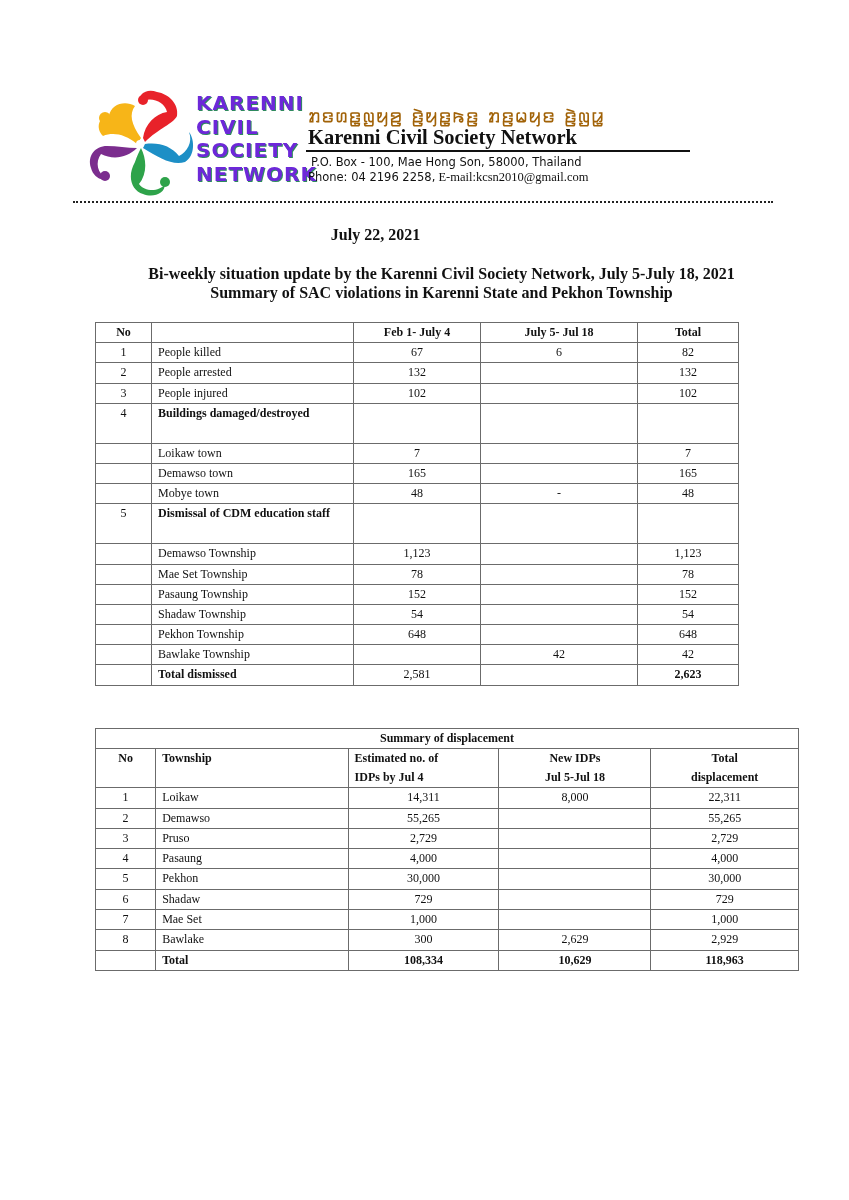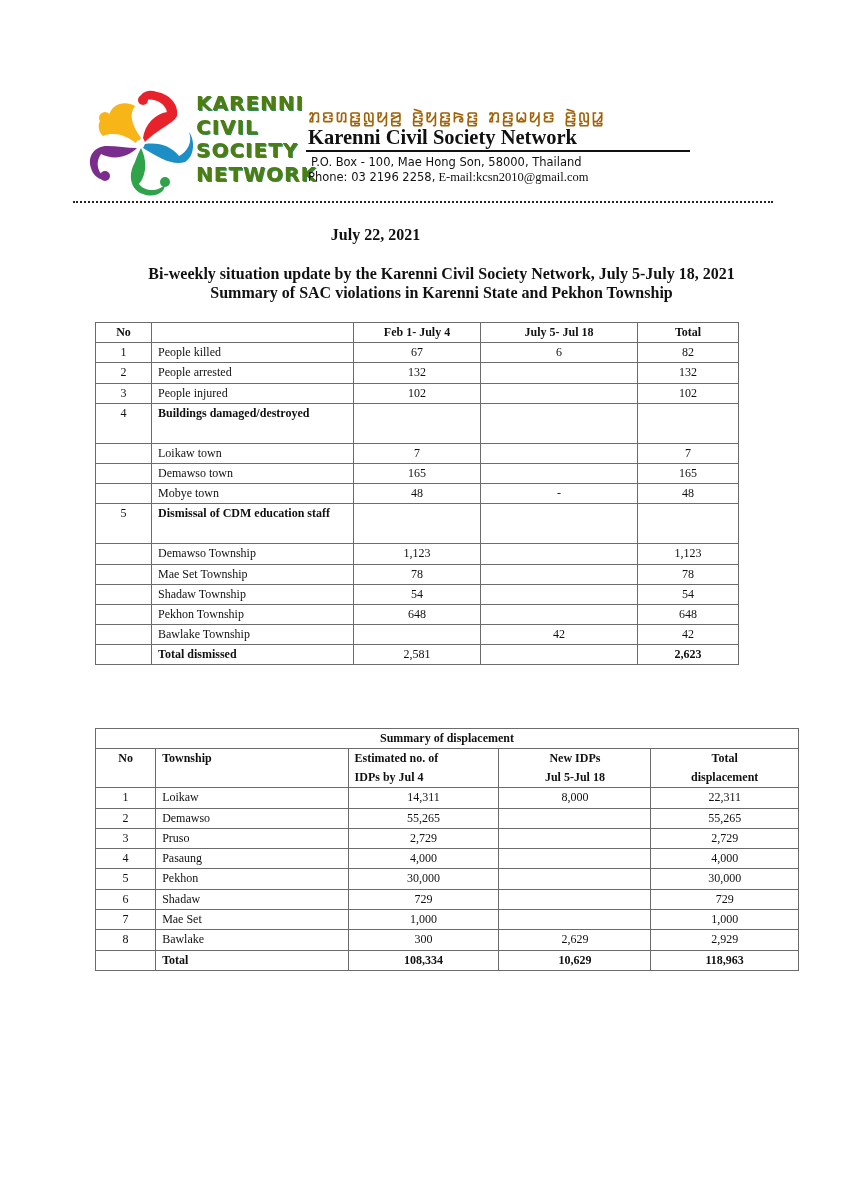--- a/index.html
+++ b/index.html
@@ -4,21 +4,21 @@
 <style>
   html, body { margin: 0; padding: 0; background: #ffffff; }
   body { width: 849px; height: 1200px; position: relative; overflow: hidden;
          font-family: "Liberation Serif", "DejaVu Serif", serif; color: #111; }
 
   
   .logo { position: absolute; left: 85px; top: 86px; width: 110px; height: 110px; }
   .logo-text { position: absolute; left: 196px; top: 92px; width: 100px;
                font-family: "DejaVu Sans", sans-serif; font-weight: bold;
                font-size: 20px; line-height: 23.5px; letter-spacing: 1px;
-               color: #4d7c0f; text-shadow: 1px 1px 0 #2f8a5e; }
+               color: #6d28d9; text-shadow: 1px 1px 0 #2f8a5e; }
   .logo-text div { white-space: nowrap; }
 
   .script-line { position: absolute; left: 308px; top: 103px; font-size: 21px;
                  font-family: "DejaVu Sans", sans-serif; font-weight: bold;
                  letter-spacing: 1px; color: #a16207; white-space: nowrap; }
   .org-name { position: absolute; left: 308px; top: 126px; font-size: 20.5px;
               font-weight: bold; white-space: nowrap; }
   .header-rule { position: absolute; left: 306px; top: 150px; width: 384px;
                  height: 2px; background: #111; }
   .address { position: absolute; left: 311px; top: 155px; font-size: 11.5px;
@@ -87,21 +87,21 @@
   <div>CIVIL</div>
   <div>SOCIETY</div>
   <div>NETWORK</div>
 </div>
 
 <div class="script-line">ꤊꤢꤛꤢ꤭ꤜꤟꤤ꤬ ꤢꤧ꤬ꤟꤢ꤭ꤒꤢ꤬ ꤊꤢ꤬ꤗꤟꤢ ꤢꤧ꤬ꤜꤣ꤭</div>
 <div class="org-name">Karenni Civil Society Network</div>
 <div class="header-rule"></div>
 <div class="address">P.O. Box - 100, Mae Hong Son, 58000, Thailand</div>
 <div class="contact">
-  <span class="sans">Phone: 03 2196 2258,</span><span> E-mail:kcsn2010@gmail.com</span>
+  <span class="sans">Phone: 04 2196 2258,</span><span> E-mail:kcsn2010@gmail.com</span>
 </div>
 <div class="dotted-sep"></div>
 
 <div class="date">July 22, 2021</div>
 <div class="title">
   <div>Bi-weekly situation update by the Karenni Civil Society Network, July 5-July 18, 2021</div>
   <div>Summary of SAC violations in Karenni State and Pekhon Township</div>
 </div>
 
 <table id="violations">
@@ -185,20 +185,27 @@
   </tr>
   <tr>
     <td class="c"></td>
     <td>Mae Set Township</td>
     <td class="c">78</td>
     <td class="c"></td>
     <td class="c">78</td>
   </tr>
   <tr>
     <td class="c"></td>
+    <td>Pasaung Township</td>
+    <td class="c">152</td>
+    <td class="c"></td>
+    <td class="c">152</td>
+  </tr>
+  <tr>
+    <td class="c"></td>
     <td>Shadaw Township</td>
     <td class="c">54</td>
     <td class="c"></td>
     <td class="c">54</td>
   </tr>
   <tr>
     <td class="c"></td>
     <td>Pekhon Township</td>
     <td class="c">648</td>
     <td class="c"></td>

